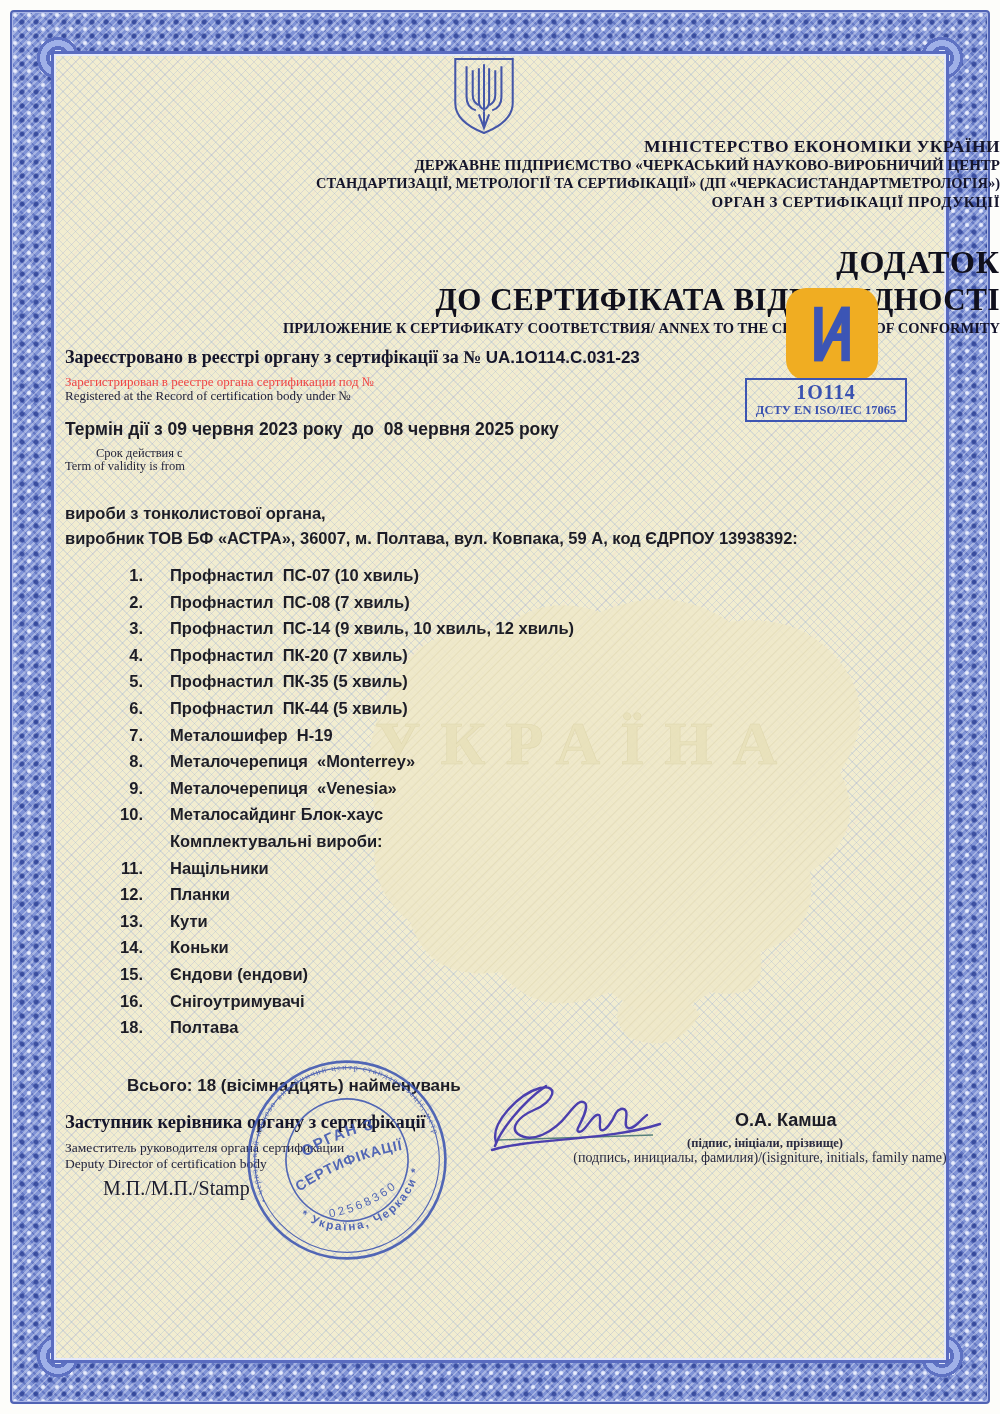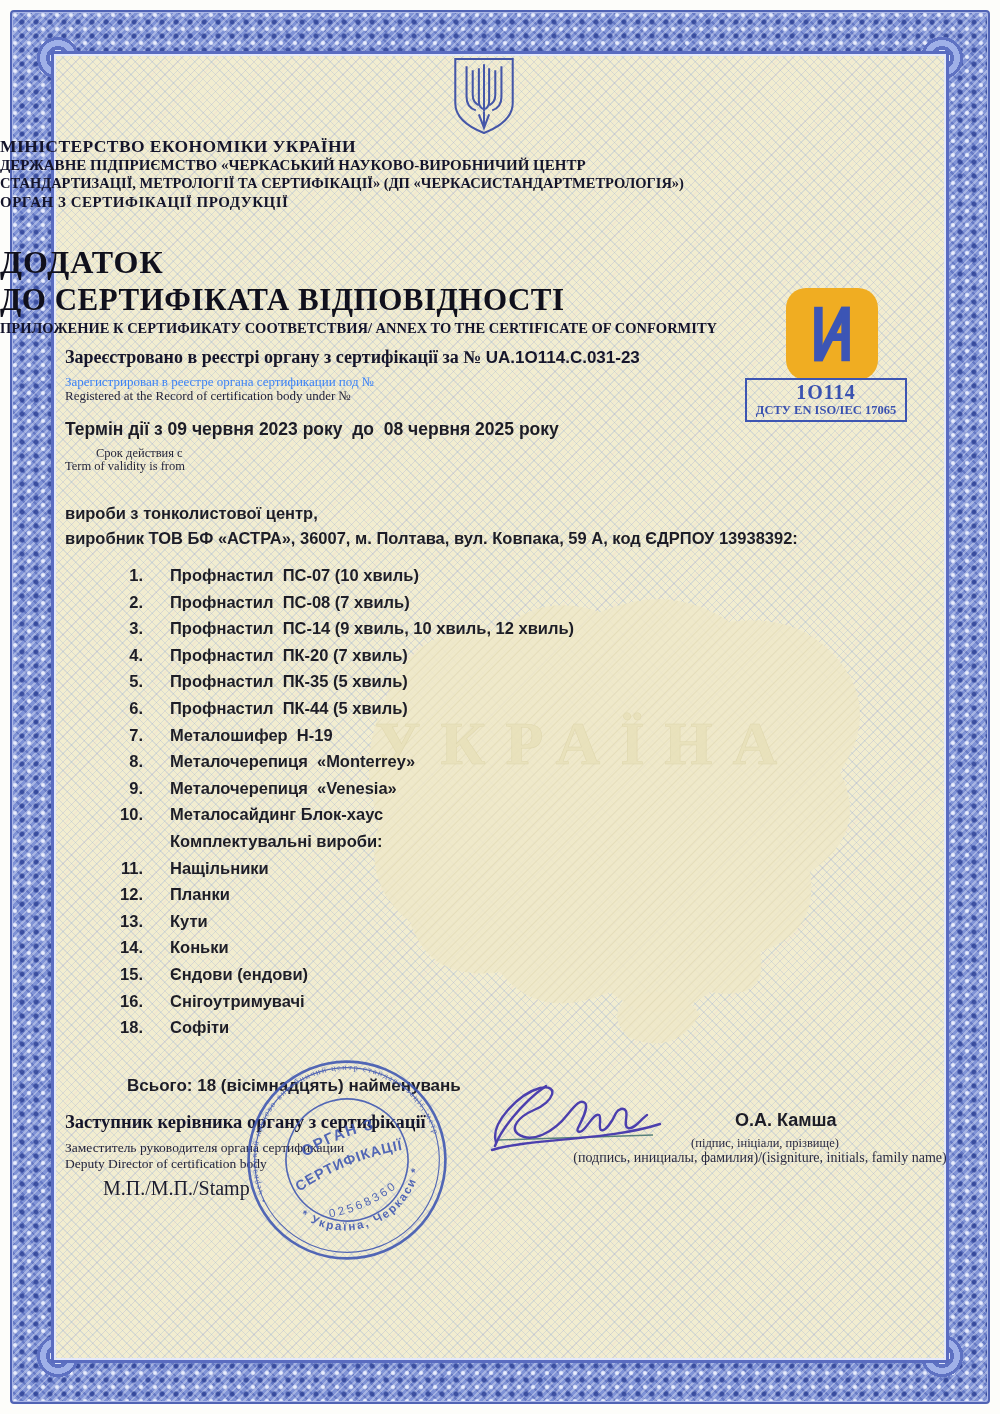--- a/index.html
+++ b/index.html
@@ -31,36 +31,36 @@
       repeating-linear-gradient(45deg, rgba(128,158,214,.22) 0 1px, transparent 1px 6px),
       repeating-linear-gradient(-45deg, rgba(128,158,214,.22) 0 1px, transparent 1px 6px),
       repeating-linear-gradient(-45deg, rgba(235,168,198,.10) 0 1px, transparent 1px 9px);
     box-shadow:0 0 0 2px #e3e8fb, 0 0 0 5px #5a6cc0;
   }
 
   .serif{font-family:"Liberation Serif",serif;}
   .serifB{font-family:"Liberation Serif",serif;font-weight:bold;}
   .sansB{font-family:"Liberation Sans",sans-serif;font-weight:bold;}
   .abs{position:absolute;}
-  .ctr{left:0;width:1000px;text-align:left;}
+  .ctr{left:0;width:1000px;text-align:right;}
   .pre{white-space:pre-wrap;}
   .navy{color:#14142a;}
 
   .h1{top:136px;font-size:17.5px;letter-spacing:.4px;}
   .h2{top:157px;font-size:15px;}
   .h3{top:175px;font-size:14.5px;}
   .h4{top:194px;font-size:15px;letter-spacing:.5px;}
 
   .t1{top:244px;font-size:32px;letter-spacing:1px;color:#10101c;}
   .t2{top:282px;font-size:31px;letter-spacing:.5px;color:#10101c;}
   .t3{top:320px;font-size:14.5px;color:#12122a;}
 
   .reg1{left:65px;top:347px;font-size:18px;color:#15152a;}
   .reg-num{font-family:"Liberation Sans",sans-serif;font-size:17px;}
-  .reg2{left:65px;top:374px;font-size:13px;color:#3b82f6;}
+  .reg2{left:65px;top:374px;font-size:13px;color:#ef4444;}
   .reg3{left:65px;top:388px;font-size:13px;color:#23233a;}
 
   .badge{left:786px;top:288px;width:92px;height:92px;border-radius:20px;
     background:#f0ad22;z-index:2;display:flex;align-items:center;justify-content:center;}
   .codebox{left:745px;top:378px;width:158px;height:40px;border:2px solid #3d55b2;
     text-align:center;color:#3a52b0;z-index:2;}
   .codebox .c1{font-size:20px;line-height:22px;margin-top:1px;letter-spacing:1px;}
   .codebox .c2{font-size:12.5px;line-height:14px;}
 
   .val1{left:65px;top:419px;font-size:17.5px;color:#1c1c26;}
@@ -76,21 +76,21 @@
   .ptext{margin-left:27px;font-size:16.5px;color:#1d1d26;}
 
   .total{left:127px;top:1076px;font-size:17px;color:#1c1c26;}
 
   .pos1{left:65px;top:1112px;font-size:18.5px;color:#15152a;}
   .pos2{left:65px;top:1140px;font-size:13.5px;color:#23233a;}
   .pos3{left:65px;top:1156px;font-size:13.5px;color:#23233a;}
   .mp{left:103px;top:1177px;font-size:20px;color:#1c1c2e;}
 
   .sname{left:735px;top:1110px;font-size:18px;color:#1c1c26;}
-  .cap1{left:640px;top:1136px;width:250px;text-align:center;font-size:12.5px;color:#2a2a40;}
+  .cap1{left:640px;top:1136px;width:250px;text-align:center;font-size:12.5px;color:#2a2a40;font-weight:bold;}
   .cap2{left:540px;top:1150px;width:440px;text-align:center;font-size:14px;color:#2a2a40;}
 
   .wmark{left:340px;top:552px;z-index:0;}
   .stamp{left:243px;top:1056px;z-index:3;}
   .sig{left:488px;top:1076px;z-index:3;}
   .trident{left:452px;top:56px;}
   svg text{font-family:"Liberation Sans",sans-serif;}
   svg .st-serif{font-family:"Liberation Serif",serif;}
 </style>
 </head>
@@ -160,21 +160,21 @@
   </div>
   <div class="abs codebox serifB">
     <div class="c1">1О114</div>
     <div class="c2">ДСТУ EN ISO/ІЕС 17065</div>
   </div>
 
   <div class="abs sansB val1 pre">Термін дії з 09 червня 2023 року  до  08 червня 2025 року</div>
   <div class="abs serif val2">Срок действия с</div>
   <div class="abs serif val3">Term of validity is from</div>
 
-  <div class="abs sansB intro1">вироби з тонколистової центр,</div>
+  <div class="abs sansB intro1">вироби з тонколистової органа,</div>
   <div class="abs sansB intro2">виробник ТОВ БФ «АСТРА», 36007, м. Полтава, вул. Ковпака, 59 А, код ЄДРПОУ 13938392:</div>
 
   <div class="abs products sansB">
 
       <div class="prow">
         <span class="pnum">1.</span>
         <span class="ptext pre">Профнастил  ПС-07 (10 хвиль)</span>
       </div>
 
       <div class="prow">
@@ -253,21 +253,21 @@
       </div>
 
       <div class="prow">
         <span class="pnum">16.</span>
         <span class="ptext pre">Снігоутримувачі</span>
       </div>
 
 
       <div class="prow">
         <span class="pnum">18.</span>
-        <span class="ptext pre">Софіти</span>
+        <span class="ptext pre">Полтава</span>
       </div>
     </div>
 
   <div class="abs sansB total">Всього: 18 (вісімнадцять) найменувань</div>
 
   <div class="abs serifB pos1">Заступник керівника органу з сертифікації</div>
   <div class="abs serif pos2">Заместитель руководителя органа сертификации</div>
   <div class="abs serif pos3">Deputy Director of certification body</div>
   <div class="abs serif mp">М.П./М.П./Stamp</div>
 

